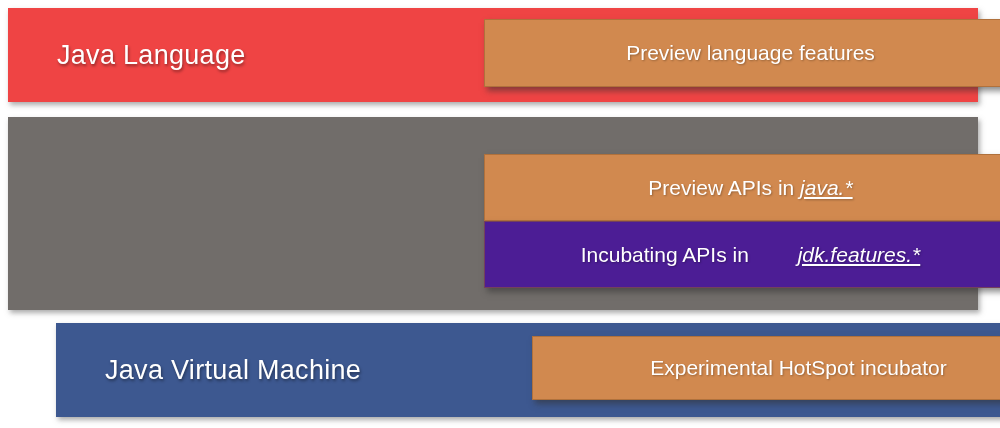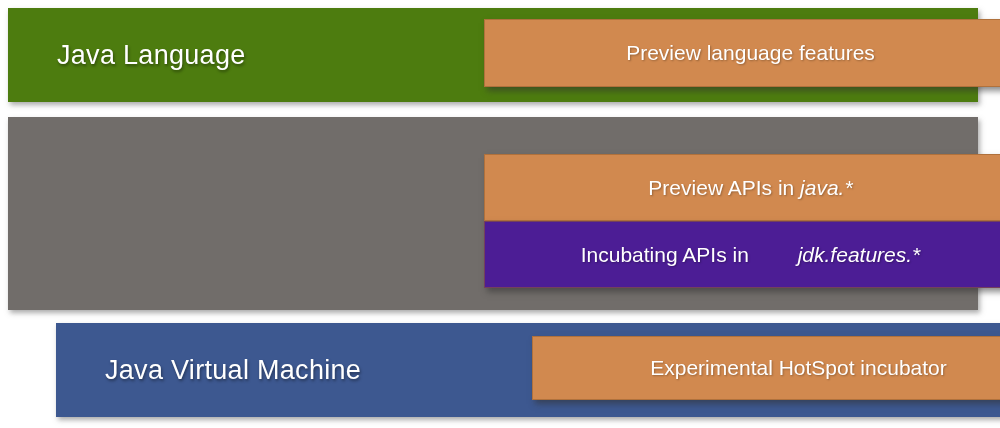--- a/index.html
+++ b/index.html
@@ -47,28 +47,28 @@
     font-size: 21px;
     border: 1px solid rgba(150, 92, 45, 0.55);
     box-shadow: 3px 4px 6px rgba(50, 50, 50, 0.55);
     text-shadow: 1px 1px 2px rgba(0, 0, 0, 0.28);
     white-space: pre;
   }
   .box-a { top: 11px;  height: 68px; }  
   .box-b { top: 16px;  height: 67px; margin-top: 21px; }  
   .box-c { top: 104px; height: 67px; }  
   .box-d { top: 13px;  height: 64px; }  
-  .it { font-style: italic; }
+  .it { font-style: italic; text-decoration: underline; }
 </style>
 </head>
 <body>
 
 <div class="canvas">
 
-  <div class="layer layer-1" style="background-color: #4d7c0f;">
+  <div class="layer layer-1" style="background-color: #ef4444;">
     <span class="layer-label">Java Language</span>
     <div class="feature-box box-a" style="background-color: rgb(209, 137, 79);">
       <span>Preview language features</span><span class="it"></span>
     </div>
   </div>
 
   <div class="layer layer-2" style="background-color: rgb(113, 109, 106);">
     <div class="feature-box box-b" style="background-color: rgb(209, 137, 79);">
       <span>Preview APIs in </span><span class="it">java.*</span>
     </div>

